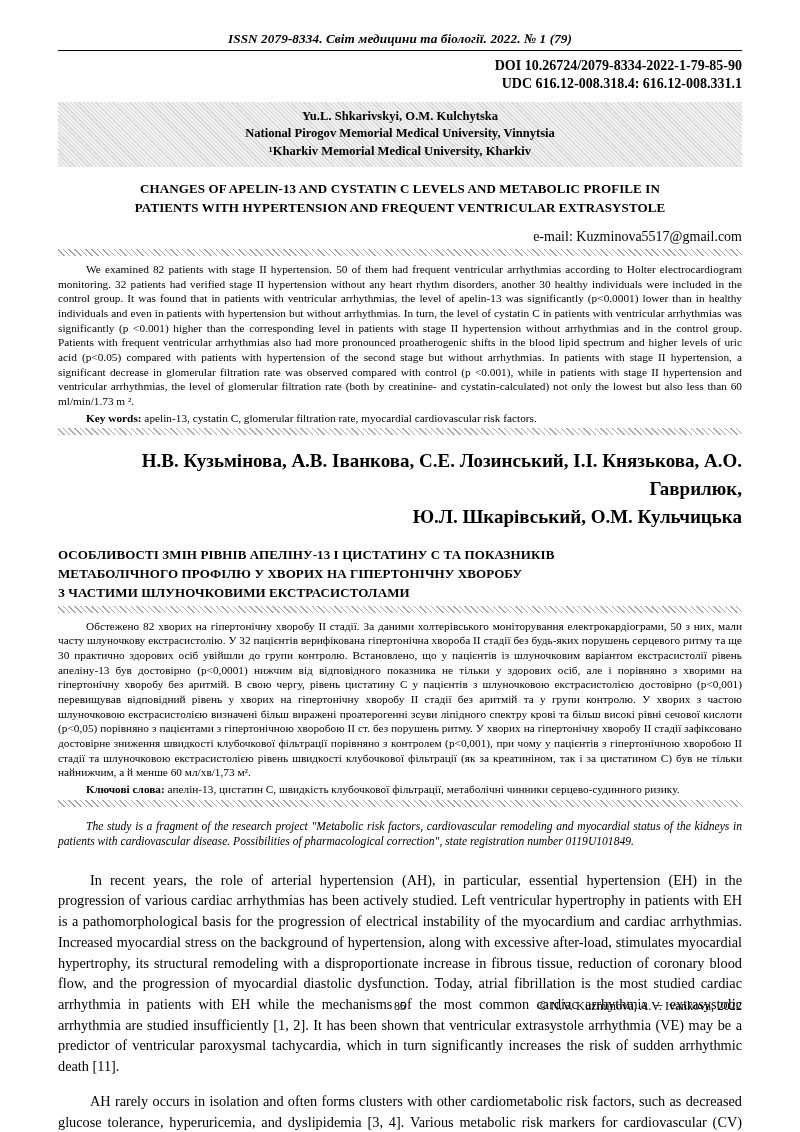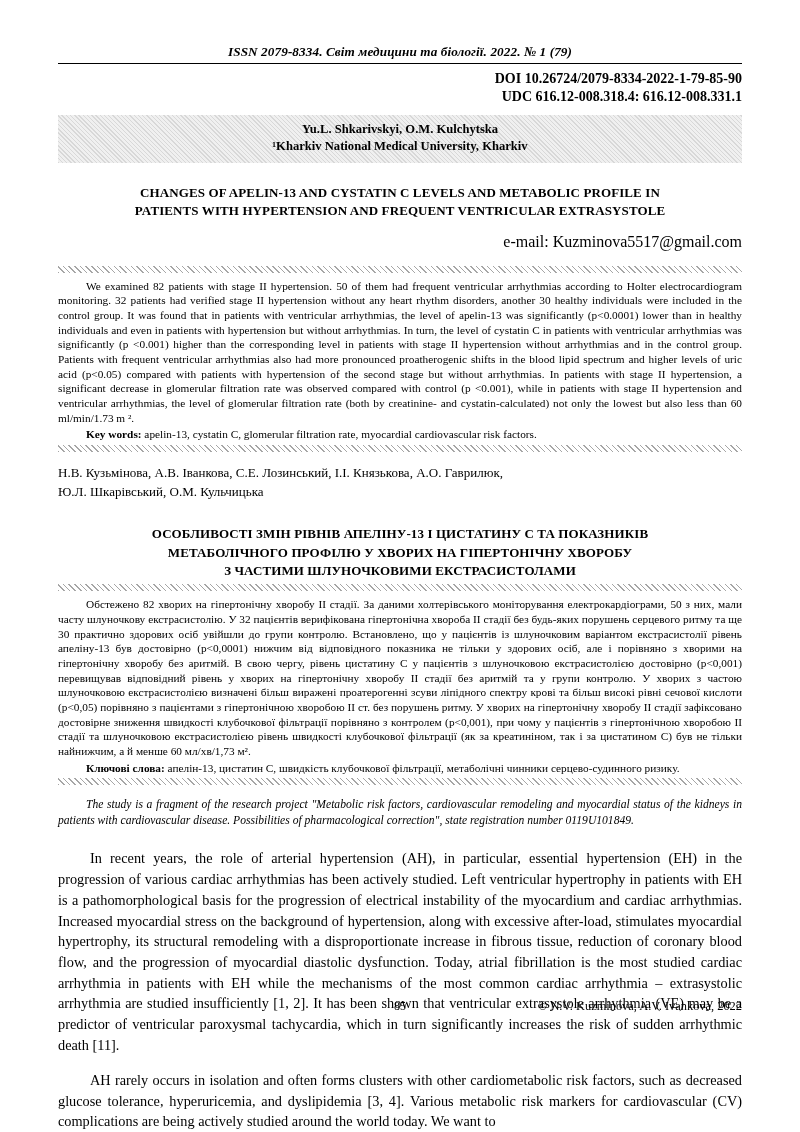--- a/index.html
+++ b/index.html
@@ -11,21 +11,21 @@
     width: 800px;
     height: 1132px;
     font-family: "Liberation Serif", serif;
     color: #000000;
     position: relative;
   }
   .page {
     width: 800px;
     height: 1036px;
     box-sizing: border-box;
-    padding: 44px 58px 20px 58px;
+    padding: 31px 58px 20px 58px;
     position: relative;
   }
   .journal-header {
     text-align: center;
     font-weight: bold;
     font-style: italic;
     font-size: 13.2px;
     letter-spacing: 0.1px;
     margin-bottom: 3px;
   }
@@ -48,32 +48,32 @@
     border: 0;
     padding: 6px 10px 7px 10px;
     text-align: center;
   }
   .authors-box div {
     font-weight: bold;
     font-size: 12.6px;
     line-height: 1.38;
   }
   .title-en {
-    margin-top: 21px;
+    margin-top: 13px;
     text-align: center;
     font-weight: bold;
     font-size: 13px;
     line-height: 1.42;
     letter-spacing: 0.1px;
   }
   .email {
     text-align: right;
-    font-size: 16px;
+    font-size: 14px;
     margin-top: 12px;
-    margin-bottom: 15px;
+    margin-bottom: 4px;
   }
   .hatch-rule {
     height: 7px;
     background-image:
       repeating-linear-gradient(45deg, rgba(0,0,0,0.35) 0 1px, rgba(0,0,0,0) 1px 4px);
     margin: 3px 0 6px 0;
   }
   .abstract {
     text-align: justify;
     font-size: 11.3px;
@@ -84,28 +84,28 @@
   .keywords {
     text-align: justify;
     font-size: 11.3px;
     line-height: 1.3;
     text-indent: 28px;
     margin: 2px 0 0 0;
   }
   .keywords b { font-weight: bold; }
   .authors-ua {
     margin-top: 12px;
+    text-align: right;
+    font-weight: bold;
+    font-size: 19px;
+    line-height: 1.45;
+  }
+  .title-ua {
+    margin-top: 16px;
     text-align: left;
-    font-weight: normal;
-    font-size: 13px;
-    line-height: 1.45;
-  }
-  .title-ua {
-    margin-top: 23px;
-    text-align: center;
     font-weight: bold;
     font-size: 13px;
     line-height: 1.45;
     letter-spacing: 0.1px;
   }
   .abstract-ua {
     text-align: justify;
     font-size: 11.3px;
     line-height: 1.3;
     text-indent: 28px;
@@ -149,21 +149,22 @@
 <div class="page">
 
   <div class="journal-header">ISSN 2079-8334. Світ медицини та біології. 2022. № 1 (79)</div>
   <hr class="rule">
 
   <div class="doi-line">DOI 10.26724/2079-8334-2022-1-79-85-90</div>
   <div class="doi-line">UDC 616.12-008.318.4: 616.12-008.331.1</div>
 
   <div class="authors-box">
     <div>Yu.L. Shkarivskyi, O.M. Kulchytska</div>
-    <div>¹Kharkiv National Medical University, Kharkiv</div>
+    <div>National Pirogov Memorial Medical University, Vinnytsia</div>
+    <div>¹Kharkiv Memorial Medical University, Kharkiv</div>
   </div>
 
   <div class="title-en">
     <div>CHANGES OF APELIN-13 AND CYSTATIN C LEVELS AND METABOLIC PROFILE IN</div>
     <div>PATIENTS WITH HYPERTENSION AND FREQUENT VENTRICULAR EXTRASYSTOLE</div>
   </div>
 
   <div class="email">e-mail: Kuzminova5517@gmail.com</div>
 
   <div class="hatch-rule"></div>

